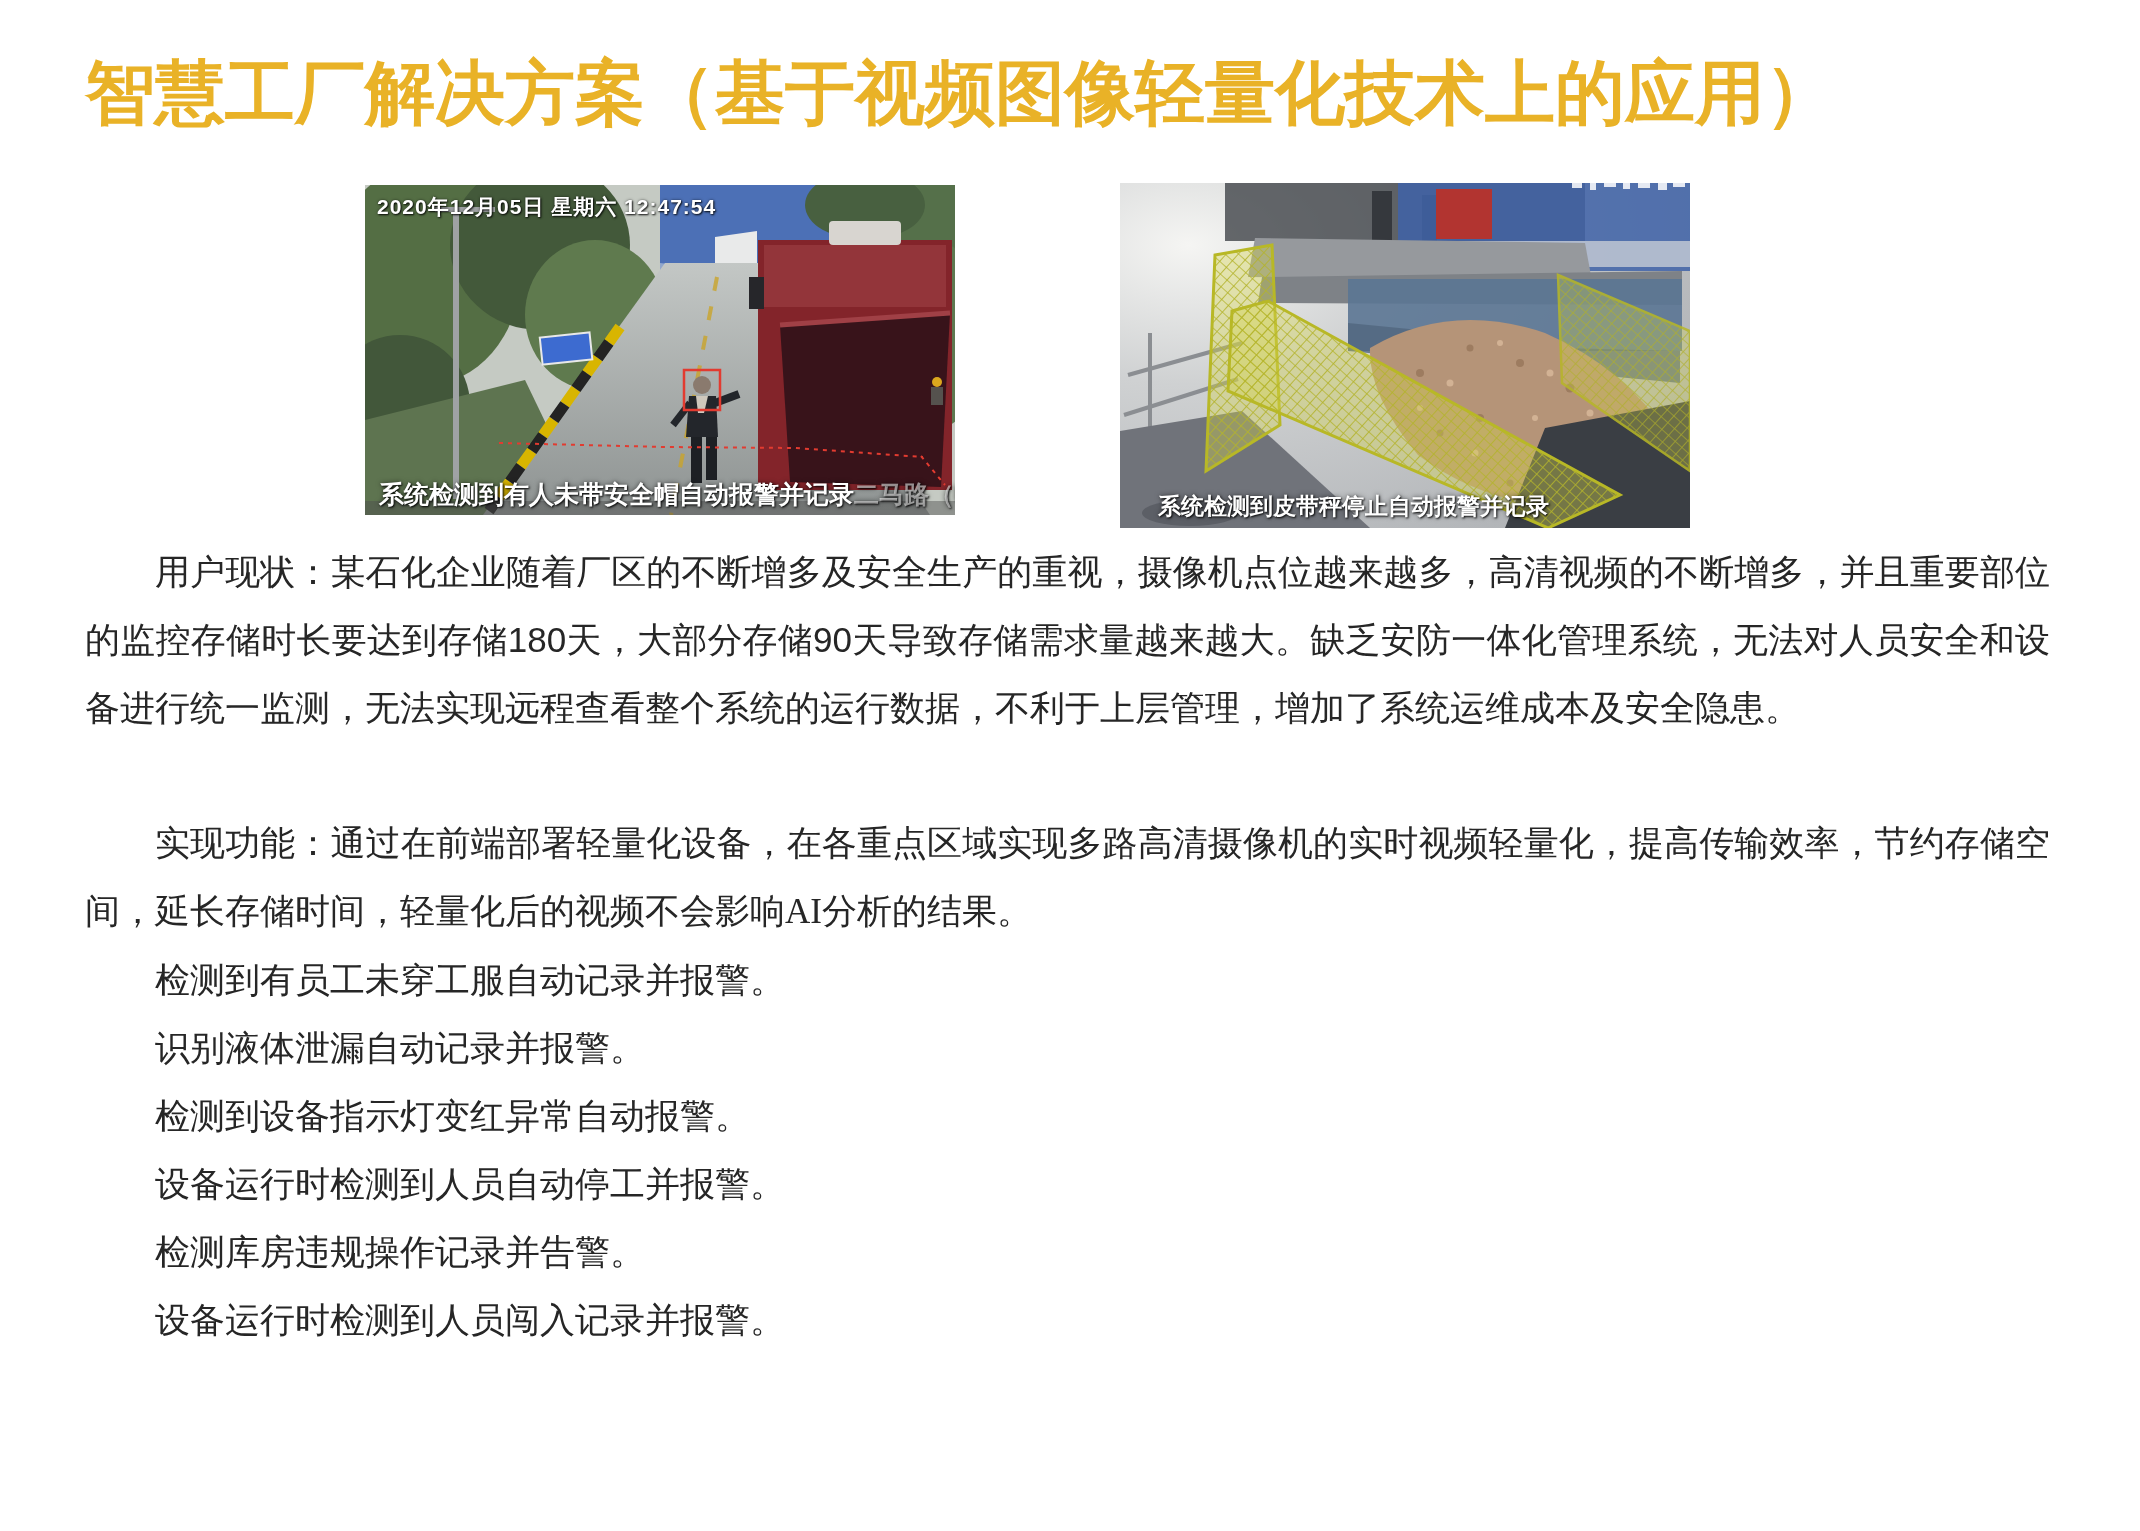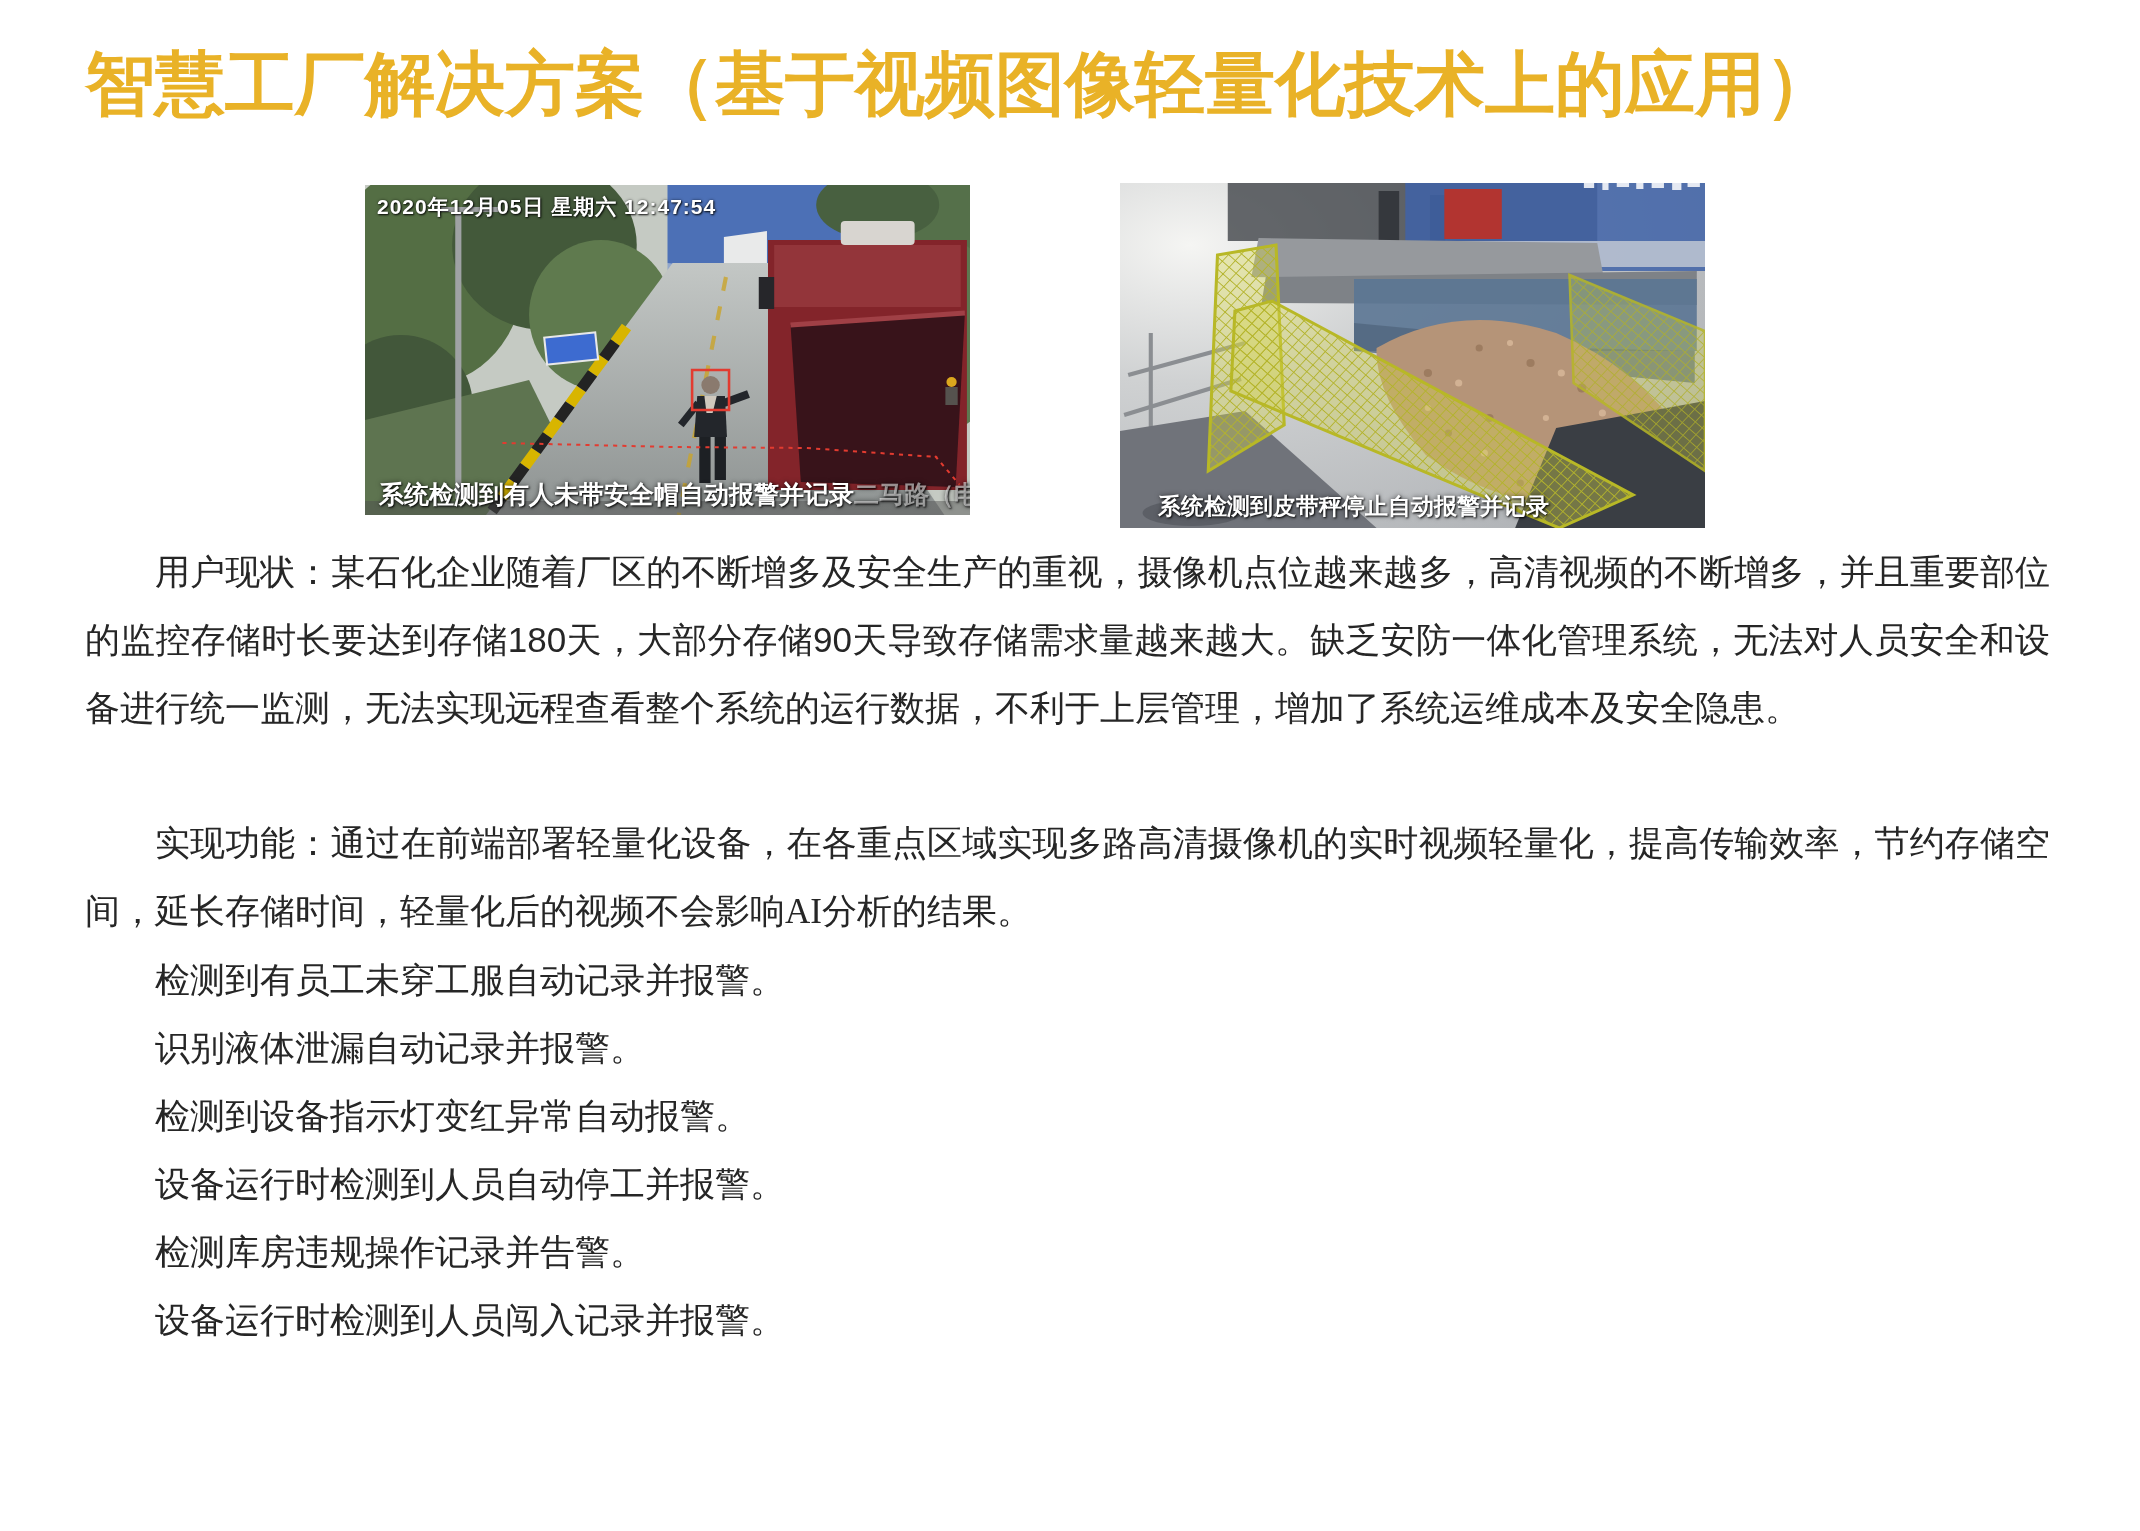--- a/index.html
+++ b/index.html
@@ -1,25 +1,25 @@
 <!DOCTYPE html>
 <html><head>
 <meta charset="utf-8">
 <style>
   html,body{margin:0;padding:0;}
   body{
     width:2140px;height:1531px;position:relative;background:#ffffff;
     font-family:"Liberation Sans","DejaVu Sans",sans-serif;overflow:hidden;
   }
   .page-title{
-    position:absolute;left:85px;top:42px;margin:0;
+    position:absolute;left:85px;top:51px;margin:0;
     font-size:70px;font-weight:bold;color:#E9B227;line-height:1.2;white-space:nowrap;
     letter-spacing:0px;
   }
-  .cctv{position:absolute;overflow:hidden;background:#b9bcba;padding-left:15px;}
+  .cctv{position:absolute;overflow:hidden;background:#b9bcba;}
   .cctv-left{left:365px;top:185px;width:590px;height:330px;}
   .cctv-right{left:1120px;top:183px;width:570px;height:345px;}
   .cctv svg{position:absolute;left:0;top:0;width:100%;height:100%;display:block;}
   .osd-timestamp{
     position:absolute;left:12px;top:8px;color:#ffffff;font-size:21px;font-weight:bold;
     text-shadow:1px 1px 2px rgba(0,0,0,.85),0 0 3px rgba(0,0,0,.5);letter-spacing:1px;white-space:nowrap;
   }
   .osd-caption{
     position:absolute;left:14px;bottom:4px;color:#ffffff;font-size:25px;font-weight:bold;
     text-shadow:1px 1px 2px rgba(0,0,0,.9),0 0 5px rgba(0,0,0,.6);white-space:nowrap;

